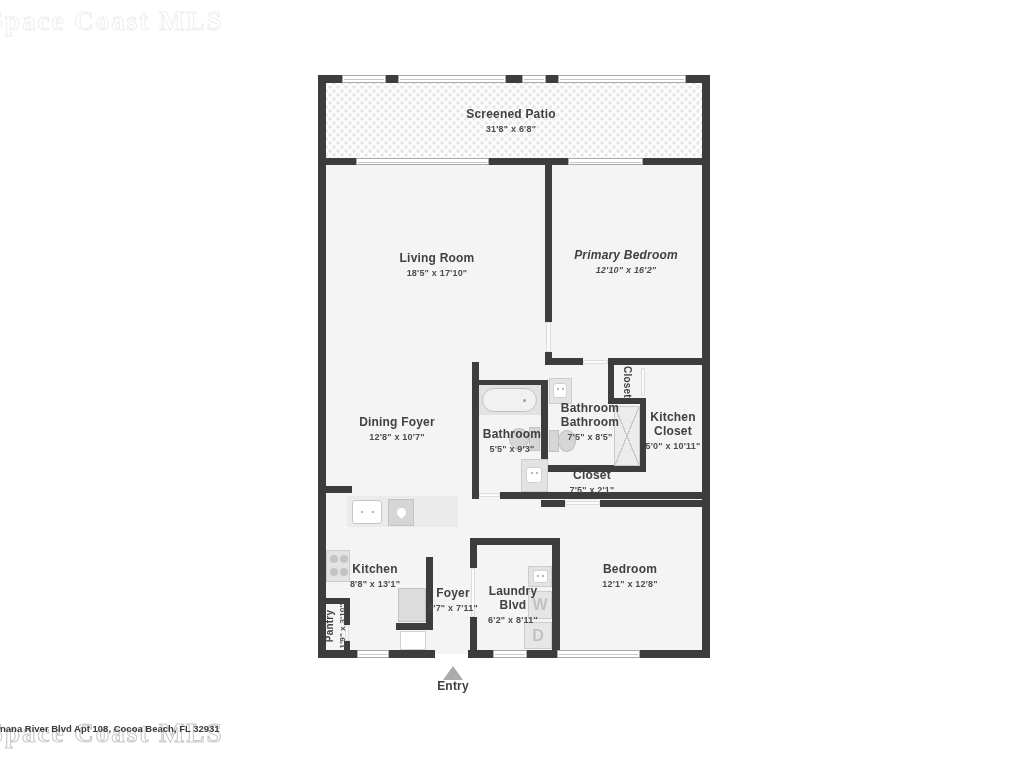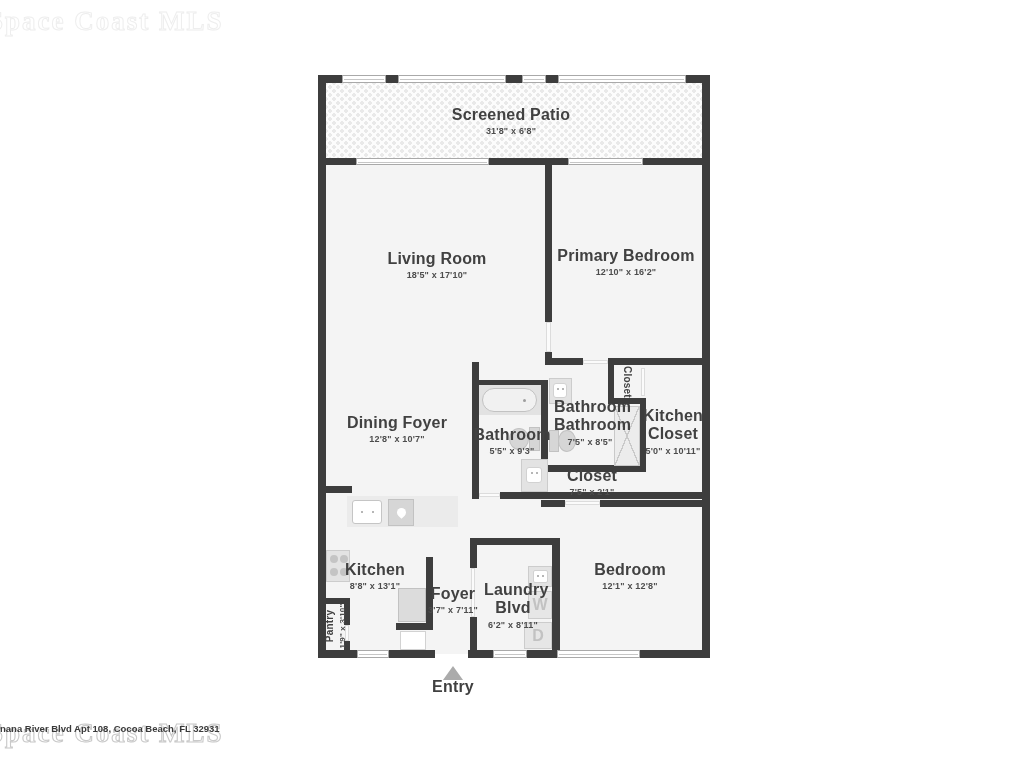--- a/index.html
+++ b/index.html
@@ -23,21 +23,21 @@
   .fx-wh{background:#ffffff;border:1px solid #d2d2d2;}
   .tub-inner{background:#f1f1f1;border:1px solid #c2c2c2;border-radius:12px;}
   .dot{background:#9e9e9e;border-radius:50%;}
   .burner{background:#c4c4c4;border-radius:50%;width:8px;height:8px;position:absolute;}
   .oval{border-radius:50%;}
   .xshower{background:#ececec;border:1px solid #c9c9c9;
     background-image:linear-gradient(to bottom right,rgba(0,0,0,0) 48.5%,#c9c9c9 48.5%,#c9c9c9 51.5%,rgba(0,0,0,0) 51.5%),
                      linear-gradient(to bottom left,rgba(0,0,0,0) 48.5%,#c9c9c9 48.5%,#c9c9c9 51.5%,rgba(0,0,0,0) 51.5%);}
   
   .lbl{position:absolute;transform:translate(-50%,-50%);text-align:center;color:#414141;}
-  .lbl .nm{font-weight:700;font-size:16px;letter-spacing:.2px;line-height:1.15;}
+  .lbl .nm{font-weight:700;font-size:12px;letter-spacing:.2px;line-height:1.15;}
   .lbl .dm{font-weight:700;font-size:9px;color:#4c4c4c;margin-top:2px;letter-spacing:.2px;}
   .nowrap{white-space:nowrap;}
   .lbl.vert-ccw{transform:translate(-50%,-50%) rotate(-90deg);white-space:nowrap;}
   .lbl.vert-cw{transform:translate(-50%,-50%) rotate(90deg);white-space:nowrap;}
   .wd-letter{position:absolute;transform:translate(-50%,-50%);font-weight:700;font-size:16px;color:#c2c2c2;}
   .entry-tri{width:0;height:0;border-left:10px solid rgba(0,0,0,0);border-right:10px solid rgba(0,0,0,0);
              border-bottom:14px solid #ababab;}
   .wm{position:absolute;font-family:"Liberation Serif", serif;font-size:27px;font-weight:700;
       letter-spacing:2px;color:rgba(0,0,0,0);-webkit-text-stroke:1.1px #c9c9c9;white-space:nowrap;}
   .wm.faint{-webkit-text-stroke:1px #eeeeee;}
@@ -178,21 +178,21 @@
     <div class="wd-letter" style="left:538px;top:636px;">D</div>
 
     <div class="lbl nowrap" style="left:511px;top:121px;">
       <div class="nm">Screened Patio</div>
       <div class="dm">31'8" x 6'8"</div>
     </div>
     <div class="lbl nowrap" style="left:437px;top:265px;">
       <div class="nm">Living Room</div>
       <div class="dm">18'5" x 17'10"</div>
     </div>
-    <div class="lbl nowrap" style="left:626px;top:262px;">
+    <div class="lbl nowrap" style="left:626px;top:262px;font-style:italic;">
       <div class="nm">Primary Bedroom</div>
       <div class="dm">12'10" x 16'2"</div>
     </div>
     <div class="lbl nowrap" style="left:397px;top:429px;">
       <div class="nm">Dining Foyer</div>
       <div class="dm">12'8" x 10'7"</div>
     </div>
     <div class="lbl nowrap" style="left:512px;top:441px;">
       <div class="nm">Bathroom</div>
       <div class="dm">5'5" x 9'3"</div>

